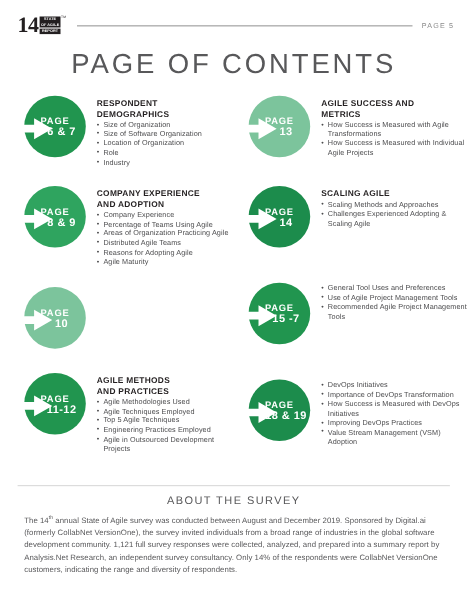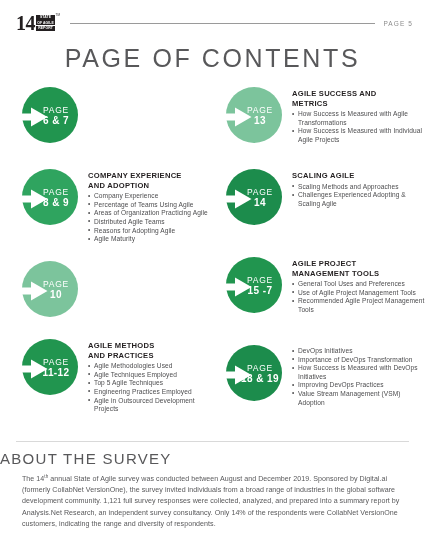--- a/index.html
+++ b/index.html
@@ -134,22 +134,21 @@
     top: 20px;
     width: 34px;
     height: 20px;
     z-index: 2;
   }
   .badge-page-word {
     font-size: 8.5px;
     letter-spacing: 0.7px;
     color: #ffffff;
     line-height: 10px;
-    font-weight: 400;
-    padding-left: 12px;
+    font-weight: 700;
   }
   .badge-page-num {
     font-size: 10px;
     letter-spacing: 0.4px;
     color: #ffffff;
     line-height: 11px;
     font-weight: 700;
     margin-left: 12px;
   }
 
@@ -191,22 +190,22 @@
   }
 
   
   .about-rule {
     width: 393px;
     height: 1px;
     background: #d9d9d9;
     margin: 6px auto 0 auto;
   }
   .about-title {
-    text-align: left;
-    font-size: 15px;
+    text-align: center;
+    font-size: 10px;
     font-weight: 400;
     letter-spacing: 1.3px;
     color: #58585a;
     margin: 8px 0 0 0;
   }
   .about-body {
     width: 381px;
     margin: 7px auto 0 auto;
     font-size: 7.1px;
     line-height: 11.2px;
@@ -244,20 +243,30 @@
       <div class="toc-entry" style="height: 82px;">
         <div class="badge">
           <div class="badge-circle" style="background: rgb(33, 149, 79);">
             <div class="badge-page-word">PAGE</div>
             <div class="badge-page-num">6 &amp; 7</div>
           </div>
           <svg class="badge-arrow" viewBox="0 0 34 20">
             <path d="M0 6.5 H17 V0.5 L33.5 10 L17 19.5 V13.5 H0 Z" fill="#ffffff"></path>
           </svg>
         </div>
+        <div class="toc-text">
+          <div class="toc-heading">RESPONDENT<br>DEMOGRAPHICS</div>
+          <ul class="toc-list">
+            <li>Size of Organization</li>
+            <li>Size of Software Organization</li>
+            <li>Location of Organization</li>
+            <li>Role</li>
+            <li>Industry</li>
+          </ul>
+        </div>
       </div>
       <div class="toc-entry" style="height: 92px;">
         <div class="badge">
           <div class="badge-circle" style="background: rgb(47, 164, 95);">
             <div class="badge-page-word">PAGE</div>
             <div class="badge-page-num">8 &amp; 9</div>
           </div>
           <svg class="badge-arrow" viewBox="0 0 34 20">
             <path d="M0 6.5 H17 V0.5 L33.5 10 L17 19.5 V13.5 H0 Z" fill="#ffffff"></path>
           </svg>
@@ -348,21 +357,20 @@
         <div class="badge">
           <div class="badge-circle" style="background: rgb(33, 149, 79);">
             <div class="badge-page-word">PAGE</div>
             <div class="badge-page-num">15 -7</div>
           </div>
           <svg class="badge-arrow" viewBox="0 0 34 20">
             <path d="M0 6.5 H17 V0.5 L33.5 10 L17 19.5 V13.5 H0 Z" fill="#ffffff"></path>
           </svg>
         </div>
         <div class="toc-text">
-          <div class="toc-heading">AGILE PROJECT<br>MANAGEMENT TOOLS</div>
           <ul class="toc-list">
             <li>General Tool Uses and Preferences</li>
             <li>Use of Agile Project Management Tools</li>
             <li>Recommended Agile Project Management Tools</li>
           </ul>
         </div>
       </div>
       <div class="toc-entry" style="height: 92px;">
         <div class="badge">
           <div class="badge-circle" style="background: rgb(28, 140, 76);">

